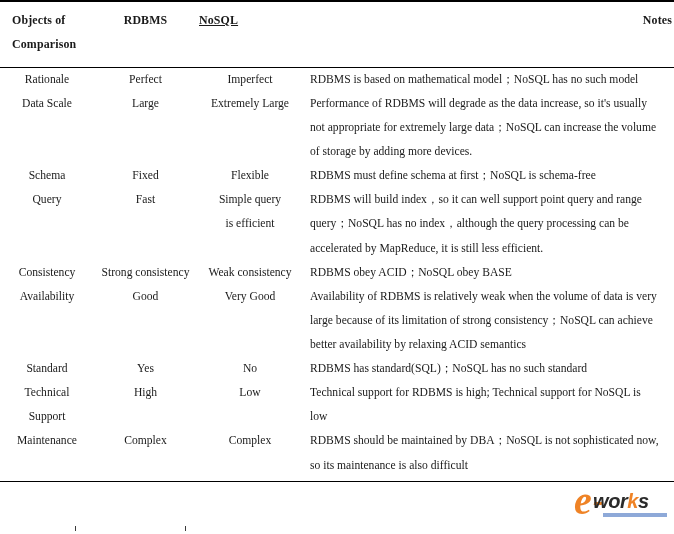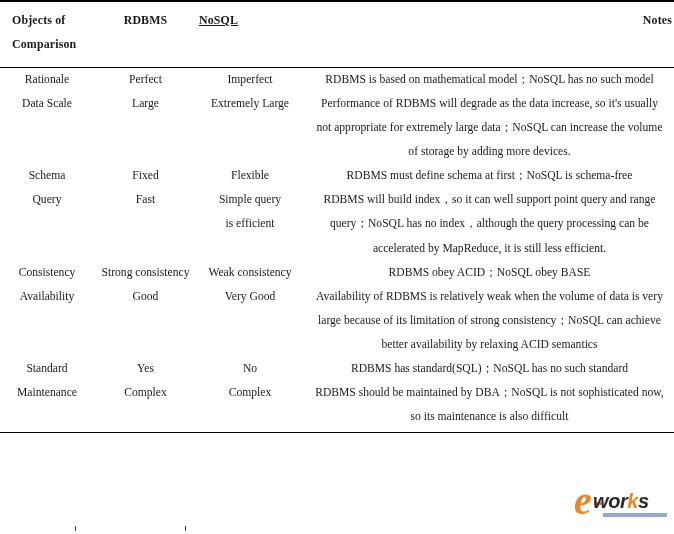--- a/index.html
+++ b/index.html
@@ -65,21 +65,21 @@
   .h-object { text-align: left;  padding-left: 12px !important; }
   .h-rdbms  { }
   .h-nosql  { text-align: left; text-decoration: underline; }
   .h-notes  { text-align: right; }
 
   td.v-object { text-align: center; white-space: nowrap; }
   td.v-rdbms  { text-align: center; white-space: nowrap; }
   td.v-nosql  { text-align: center; }
   td.v-notes  { text-align: left; padding-left: 7px !important; padding-right: 5px !important; }
 
-  .note-line { display: block; white-space: nowrap; text-align: center; }
+  .note-line { display: block; white-space: nowrap; }
   .sub { display: block; }
 
   
   #bottom-ticks {
     position: absolute;
     left: 0;
     top: 526px;
     width: 674px;
     height: 8px;
   }
@@ -255,20 +255,34 @@
           <td class="v-rdbms">Yes</td>
           <td class="v-nosql">
             <span class="sub">No</span>
           </td>
           <td class="v-notes">
             <span class="note-line">RDBMS has standard(SQL)；NoSQL has no such standard</span>
           </td>
         </tr>
         <tr>
           <td class="v-object">
+            <span class="sub">Technical</span>
+            <span class="sub">Support</span>
+          </td>
+          <td class="v-rdbms">High</td>
+          <td class="v-nosql">
+            <span class="sub">Low</span>
+          </td>
+          <td class="v-notes">
+            <span class="note-line">Technical support for RDBMS is high; Technical support for NoSQL is</span>
+            <span class="note-line">low</span>
+          </td>
+        </tr>
+        <tr>
+          <td class="v-object">
             <span class="sub">Maintenance</span>
           </td>
           <td class="v-rdbms">Complex</td>
           <td class="v-nosql">
             <span class="sub">Complex</span>
           </td>
           <td class="v-notes">
             <span class="note-line">RDBMS should be maintained by DBA；NoSQL is not sophisticated now,</span>
             <span class="note-line">so its maintenance is also difficult</span>
           </td>

